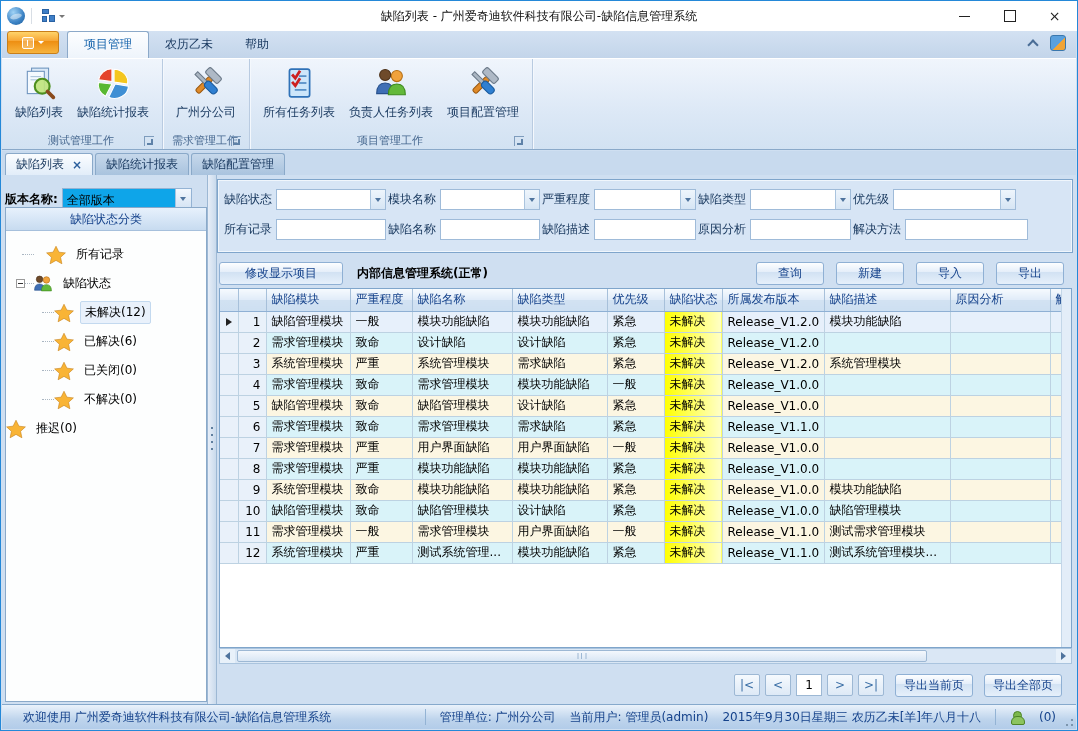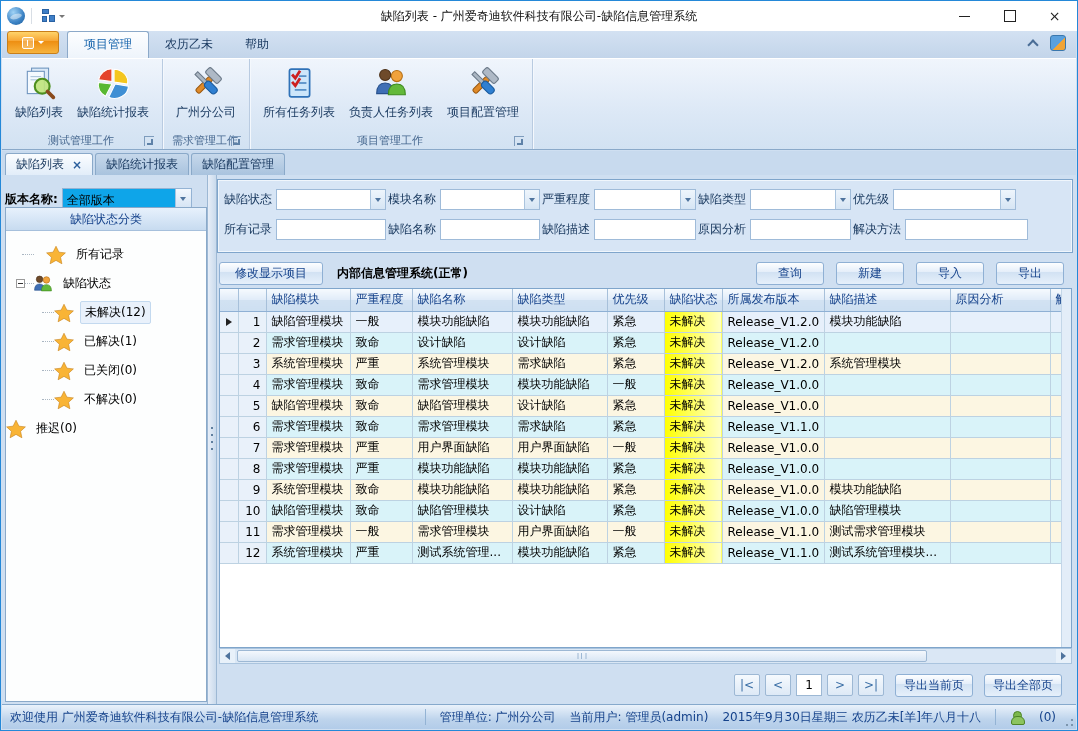--- a/index.html
+++ b/index.html
@@ -168,21 +168,21 @@
   .pbtn { width:26px; height:22px; display:flex; align-items:center; justify-content:center;
     background:linear-gradient(#f6fafe,#dde9f6); border:1px solid #9db8d4; border-radius:2px; color:#3a6ea5; }
   .pg-input { width:26px; height:22px; border:1px solid #9db8d4; text-align:center; font-size:12px;
     font-family:"DejaVu Sans","Liberation Sans",sans-serif; }
   .pg-right .btn { margin-left:6px; padding:0 8px; }
 
   
   .statusbar { position:absolute; left:1px; right:1px; bottom:1px; height:25px;
     background:linear-gradient(#eaf2fb,#bed4ec 60%,#b2cce9); border-top:1px solid #86a9cc;
     display:flex; align-items:center; color:#15428b; }
-  .sb-welcome { padding-left:8px; }
+  .sb-welcome { padding-left:21px; }
   .sb-right { margin-left:auto; display:flex; align-items:center; gap:14px; padding-right:20px; }
   .sb-sep { width:1px; height:16px; background:#93b3d4; }
   .person-ic { width:15px; height:15px; position:relative; }
   .person-ic::before { content:""; position:absolute; left:3px; top:1px; width:7px; height:7px; border-radius:50%; background:#7cb84c; border:1px solid #4d8427; }
   .person-ic::after { content:""; position:absolute; left:1px; bottom:0; width:12px; height:7px; border-radius:6px 6px 2px 2px; background:#8cc45e; border:1px solid #4d8427; }
   .grip { position:absolute; right:2px; bottom:2px; width:12px; height:12px;
     background:radial-gradient(circle 1.1px at 10px 10px,#7c95ad 99%,transparent),
                radial-gradient(circle 1.1px at 10px 5px,#7c95ad 99%,transparent),
                radial-gradient(circle 1.1px at 5px 10px,#7c95ad 99%,transparent); }
 </style>
@@ -357,21 +357,21 @@
             <div style="width: 20px; height: 20px;"><svg viewBox="0 0 32 32" width="100%" height="100%">
                 <polygon points="16,2 20.7,11.5 31,12.6 23.3,19.7 25.4,30 16,24.6 6.6,30 8.7,19.7 1,12.6 11.3,11.5" fill="#f9b435" stroke="#c8831b"></polygon>
               </svg></div>
             <span class="tlabel">未解决(12)</span>
           </div>
           <div class="titem" style="padding-left: 48px;">
             <div class="dotline" style="left: 36px; width: 12px; top: 14px;"></div>
             <div style="width: 20px; height: 20px;"><svg viewBox="0 0 32 32" width="100%" height="100%">
                 <polygon points="16,2 20.7,11.5 31,12.6 23.3,19.7 25.4,30 16,24.6 6.6,30 8.7,19.7 1,12.6 11.3,11.5" fill="#f9b435" stroke="#c8831b"></polygon>
               </svg></div>
-            <span class="tlabel">已解决(1)</span>
+            <span class="tlabel">已解决(6)</span>
           </div>
           <div class="titem" style="padding-left: 48px;">
             <div class="dotline" style="left: 36px; width: 12px; top: 14px;"></div>
             <div style="width: 20px; height: 20px;"><svg viewBox="0 0 32 32" width="100%" height="100%">
                 <polygon points="16,2 20.7,11.5 31,12.6 23.3,19.7 25.4,30 16,24.6 6.6,30 8.7,19.7 1,12.6 11.3,11.5" fill="#f9b435" stroke="#c8831b"></polygon>
               </svg></div>
             <span class="tlabel">已关闭(0)</span>
           </div>
           <div class="titem" style="padding-left: 48px;">
             <div class="dotline" style="left: 36px; width: 12px; top: 14px;"></div>
@@ -462,21 +462,21 @@
               <input class="finput" style="width: 101px;">
             </div>
             <div class="ffield">
               <span class="flabel">解决方法</span>
               <input class="finput" style="width: 123px;">
             </div>
           </div>
       </div>
 
       <div class="toolbar">
-        <div class="btn" style="width:104px;">修改显示项目</div>
+        <div class="btn" style="width:124px;">修改显示项目</div>
         <div class="proj-label">内部信息管理系统(正常)</div>
         <div class="tb-right" id="toolbar-btns">
             <div class="btn">查询</div>
             <div class="btn">新建</div>
             <div class="btn">导入</div>
             <div class="btn">导出</div>
           </div>
       </div>
 
       <div class="grid-wrap">

